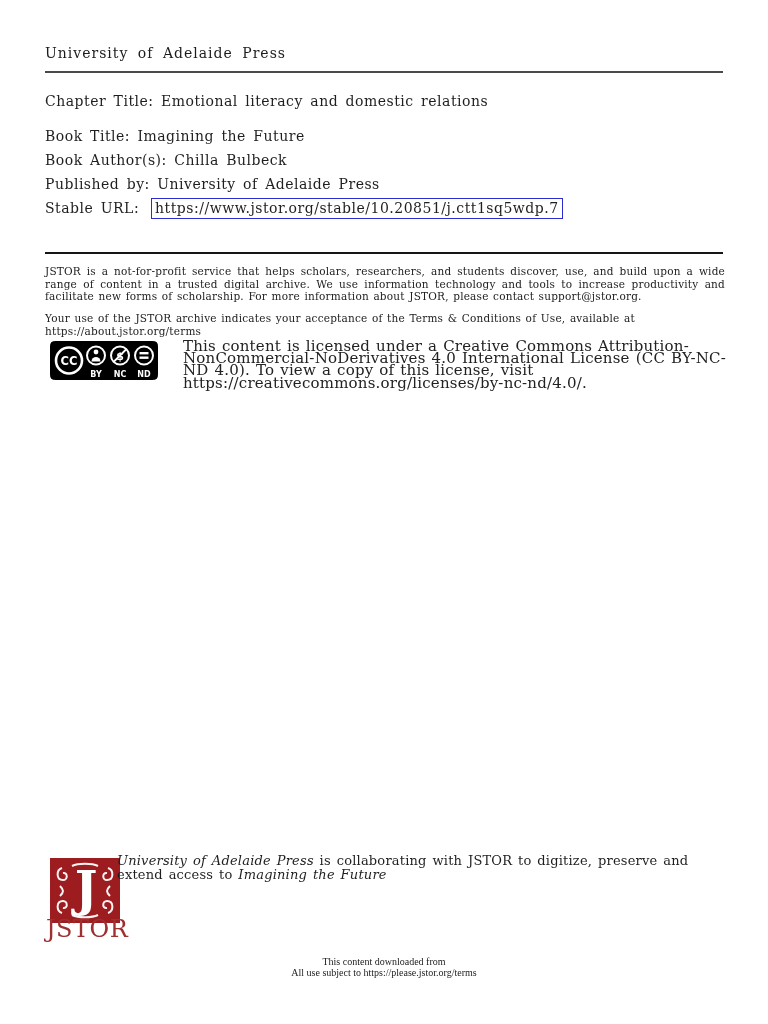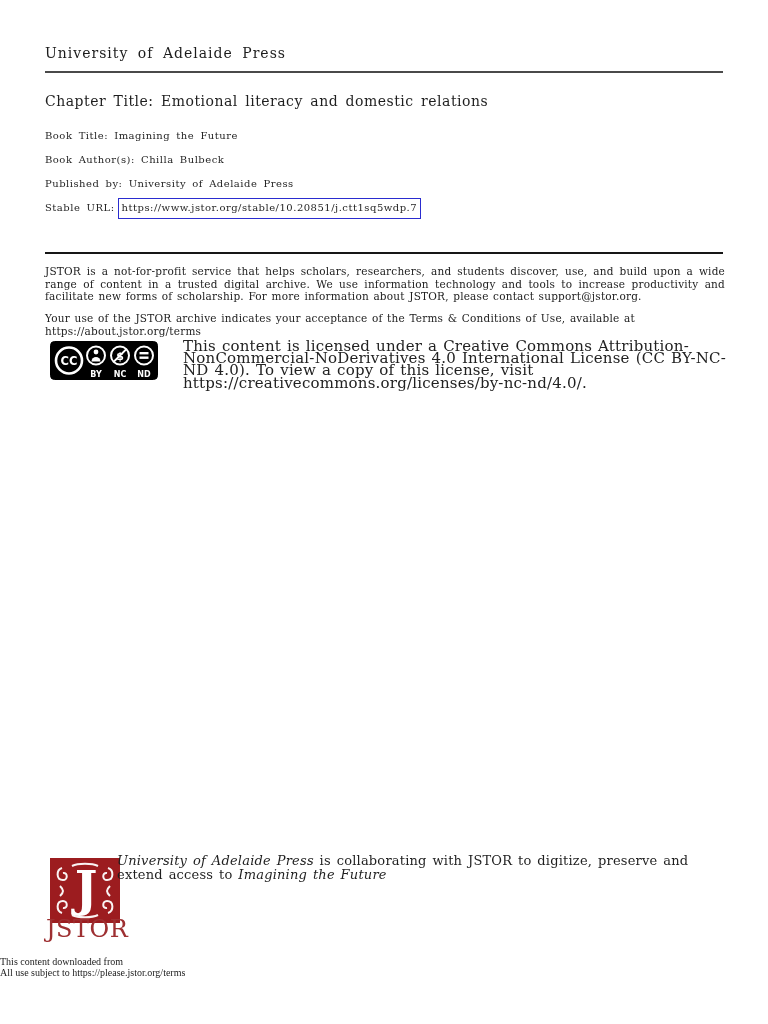--- a/index.html
+++ b/index.html
@@ -37,30 +37,30 @@
   
   .chapter-line {
     left: 45px; top: 93px;
     font-size: 14px;
     letter-spacing: 0.5px;
     word-spacing: 2.5px;
   }
   .cite-block {
     left: 45px; top: 124px;
     width: 700px;
-    font-size: 10px;
+    font-size: 14px;
     letter-spacing: 0.5px;
     word-spacing: 2.5px;
     line-height: 24px;
   }
   .stable-url-box {
     display: inline-block;
     border: 1.5px solid #2a2ccf;
     padding: 0 3px 1px 3px;
-    margin-left: 3px;
+    margin-left: 12px;
     line-height: 18px;
     text-align: right;
   }
 
   
   .disclaimer {
     left: 45px; top: 265px;
     width: 680px;
     font-size: 10.5px;
     line-height: 12.7px;
@@ -112,20 +112,21 @@
     letter-spacing: 0.2px;
     word-spacing: 1.5px;
     color: #1f1f1f;
   }
   .collab-text .ital { font-style: italic; }
 
   
   .download-note {
     left: 0; top: 956px;
     width: 768px;
+    text-align: center;
     font-family: "Liberation Serif", serif;
     font-size: 10px;
     line-height: 11.4px;
     color: #222;
   }
 </style>
 </head>
 <body>
 
 <div class="page">

